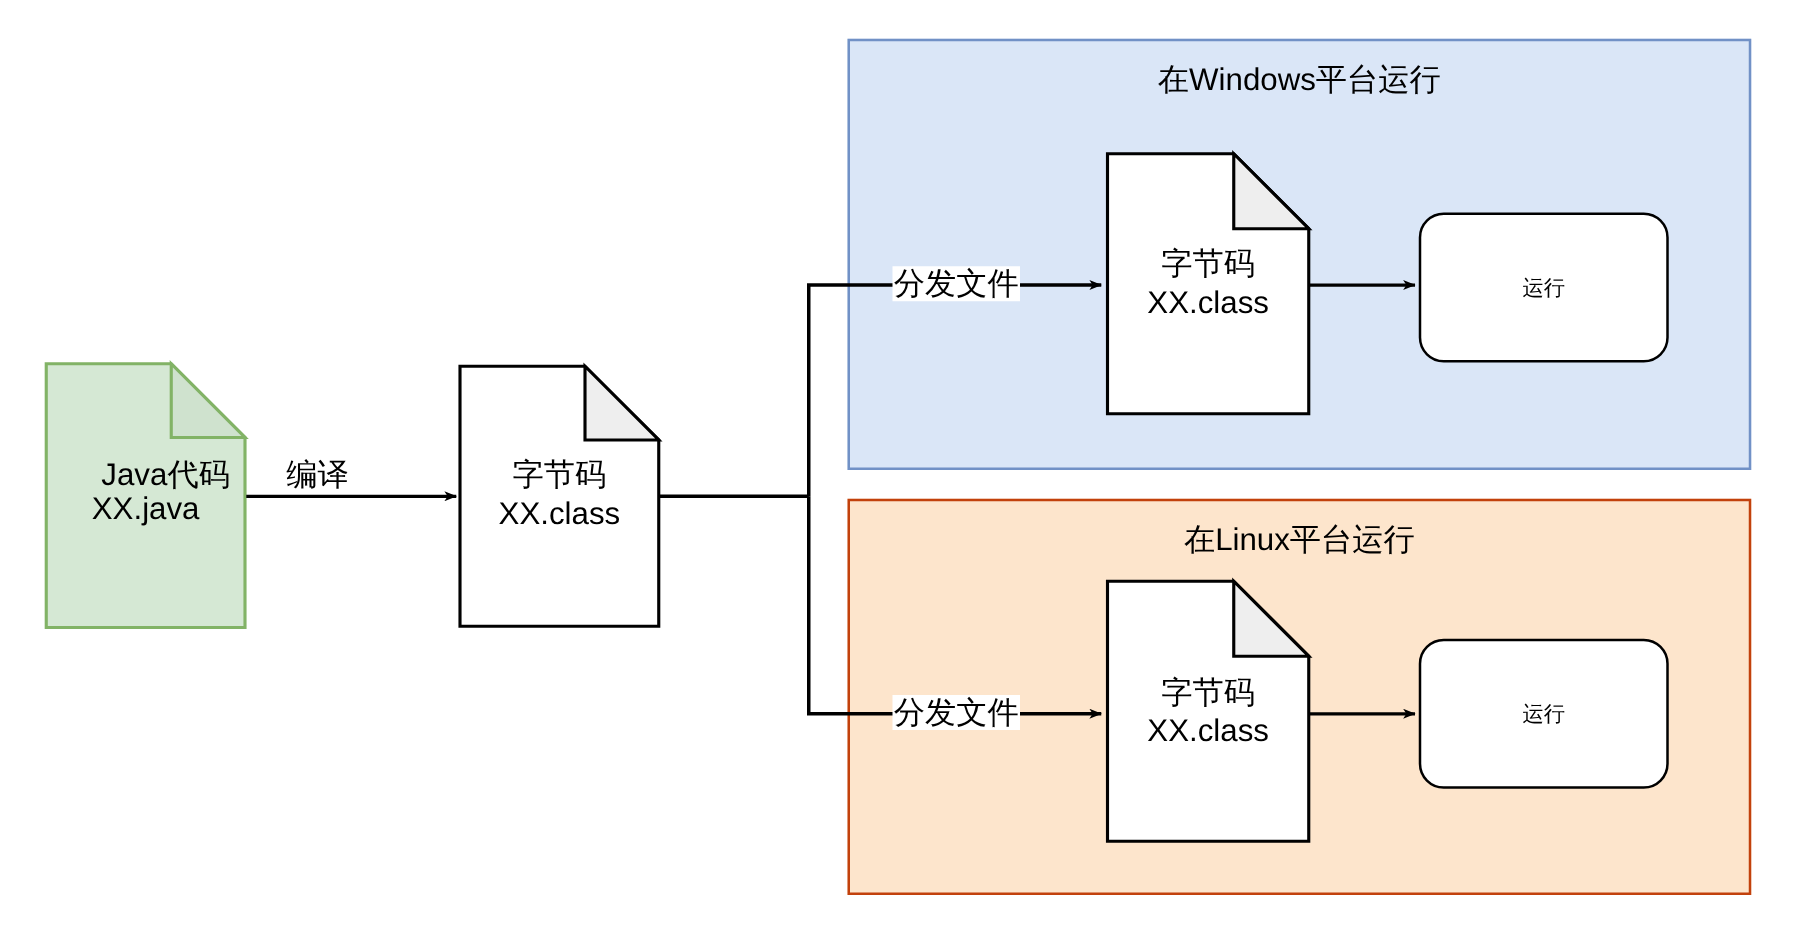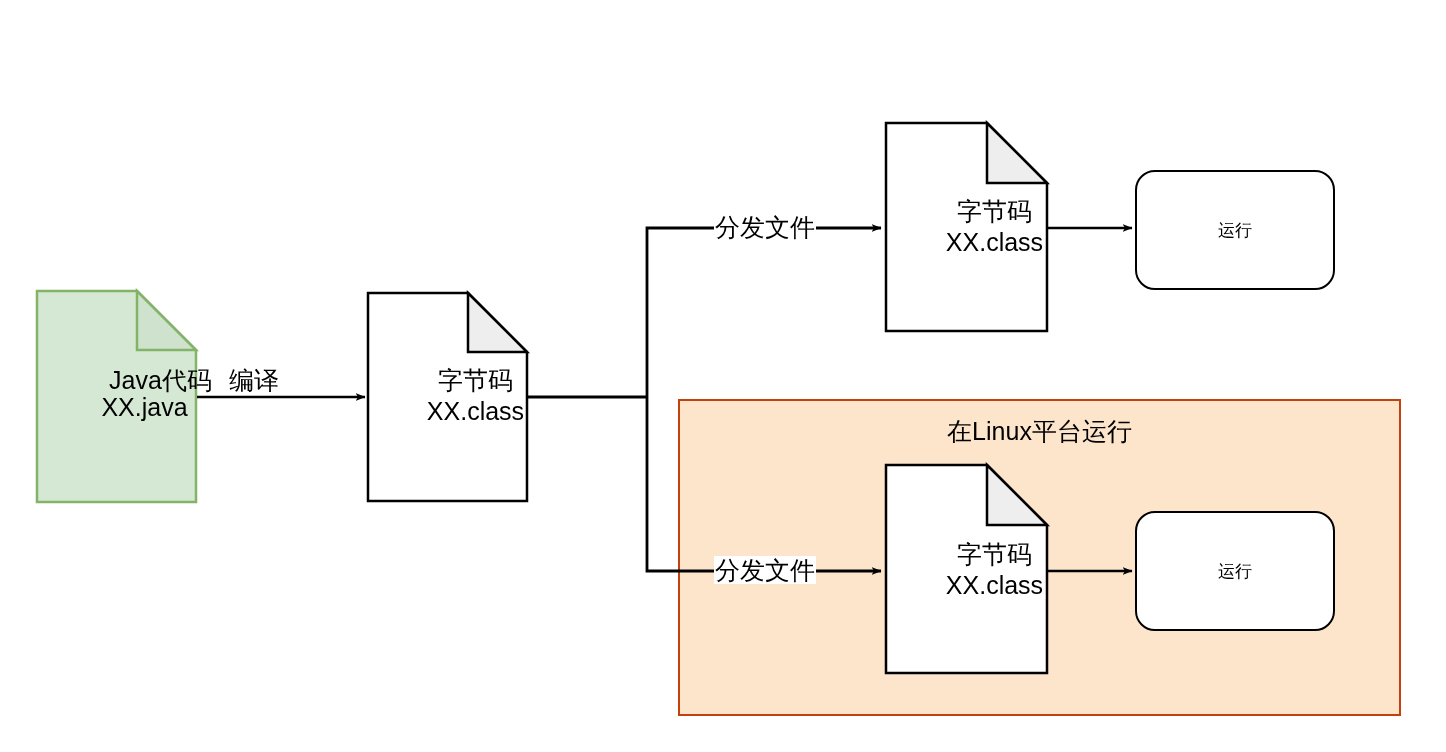--- a/index.html
+++ b/index.html
@@ -51,21 +51,20 @@
   .doc-label {
     position: absolute;
     left: 0;
     width: 100%;
     text-align: center;
     font-size: 25px;
     line-height: 31px;
     color: #000000;
     white-space: nowrap;
     pointer-events: none;
-    margin-left: 28px;
   }
   .rrect {
     position: absolute;
     box-sizing: border-box;
     background: #ffffff;
     border: 2.5px solid #000000;
     border-radius: 20px;
     display: flex;
     align-items: center;
     justify-content: center;
@@ -88,20 +87,23 @@
     width: 1446px;
     height: 752px;
     overflow: visible;
   }
 </style>
 </head>
 <body>
 
 <div id="canvas">
 
+  <div class="panel" id="panel-windows">
+    <div class="panel-title">在Windows平台运行</div>
+  </div>
 
   <div class="panel" id="panel-linux">
     <div class="panel-title">在Linux平台运行</div>
   </div>
 
   <svg class="lines" viewBox="0 0 1446 752">
     <defs>
       <marker id="arrowhead" markerWidth="10" markerHeight="8" refX="9.5" refY="4" orient="auto" markerUnits="userSpaceOnUse">
         <path d="M0,0 L10,4 L0,8 L2.6,4 Z" fill="#000000"></path>
       </marker>

